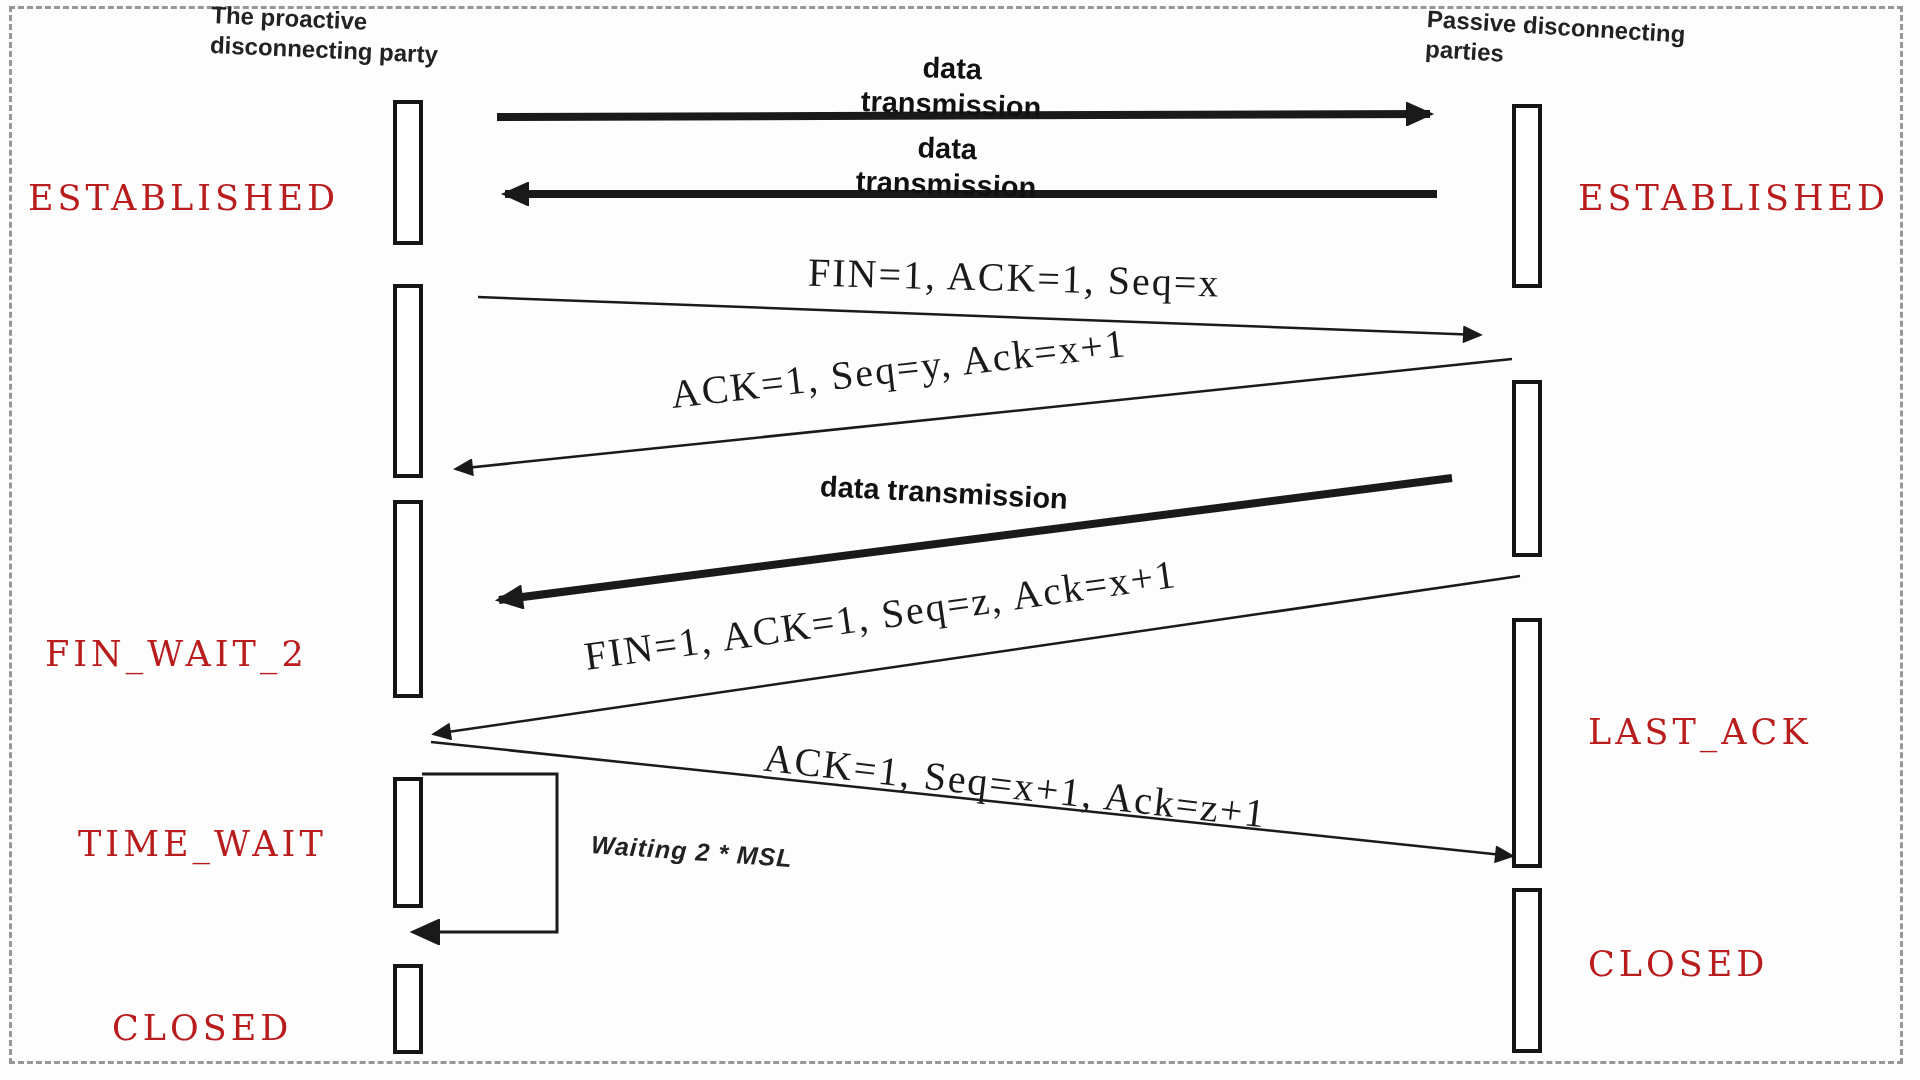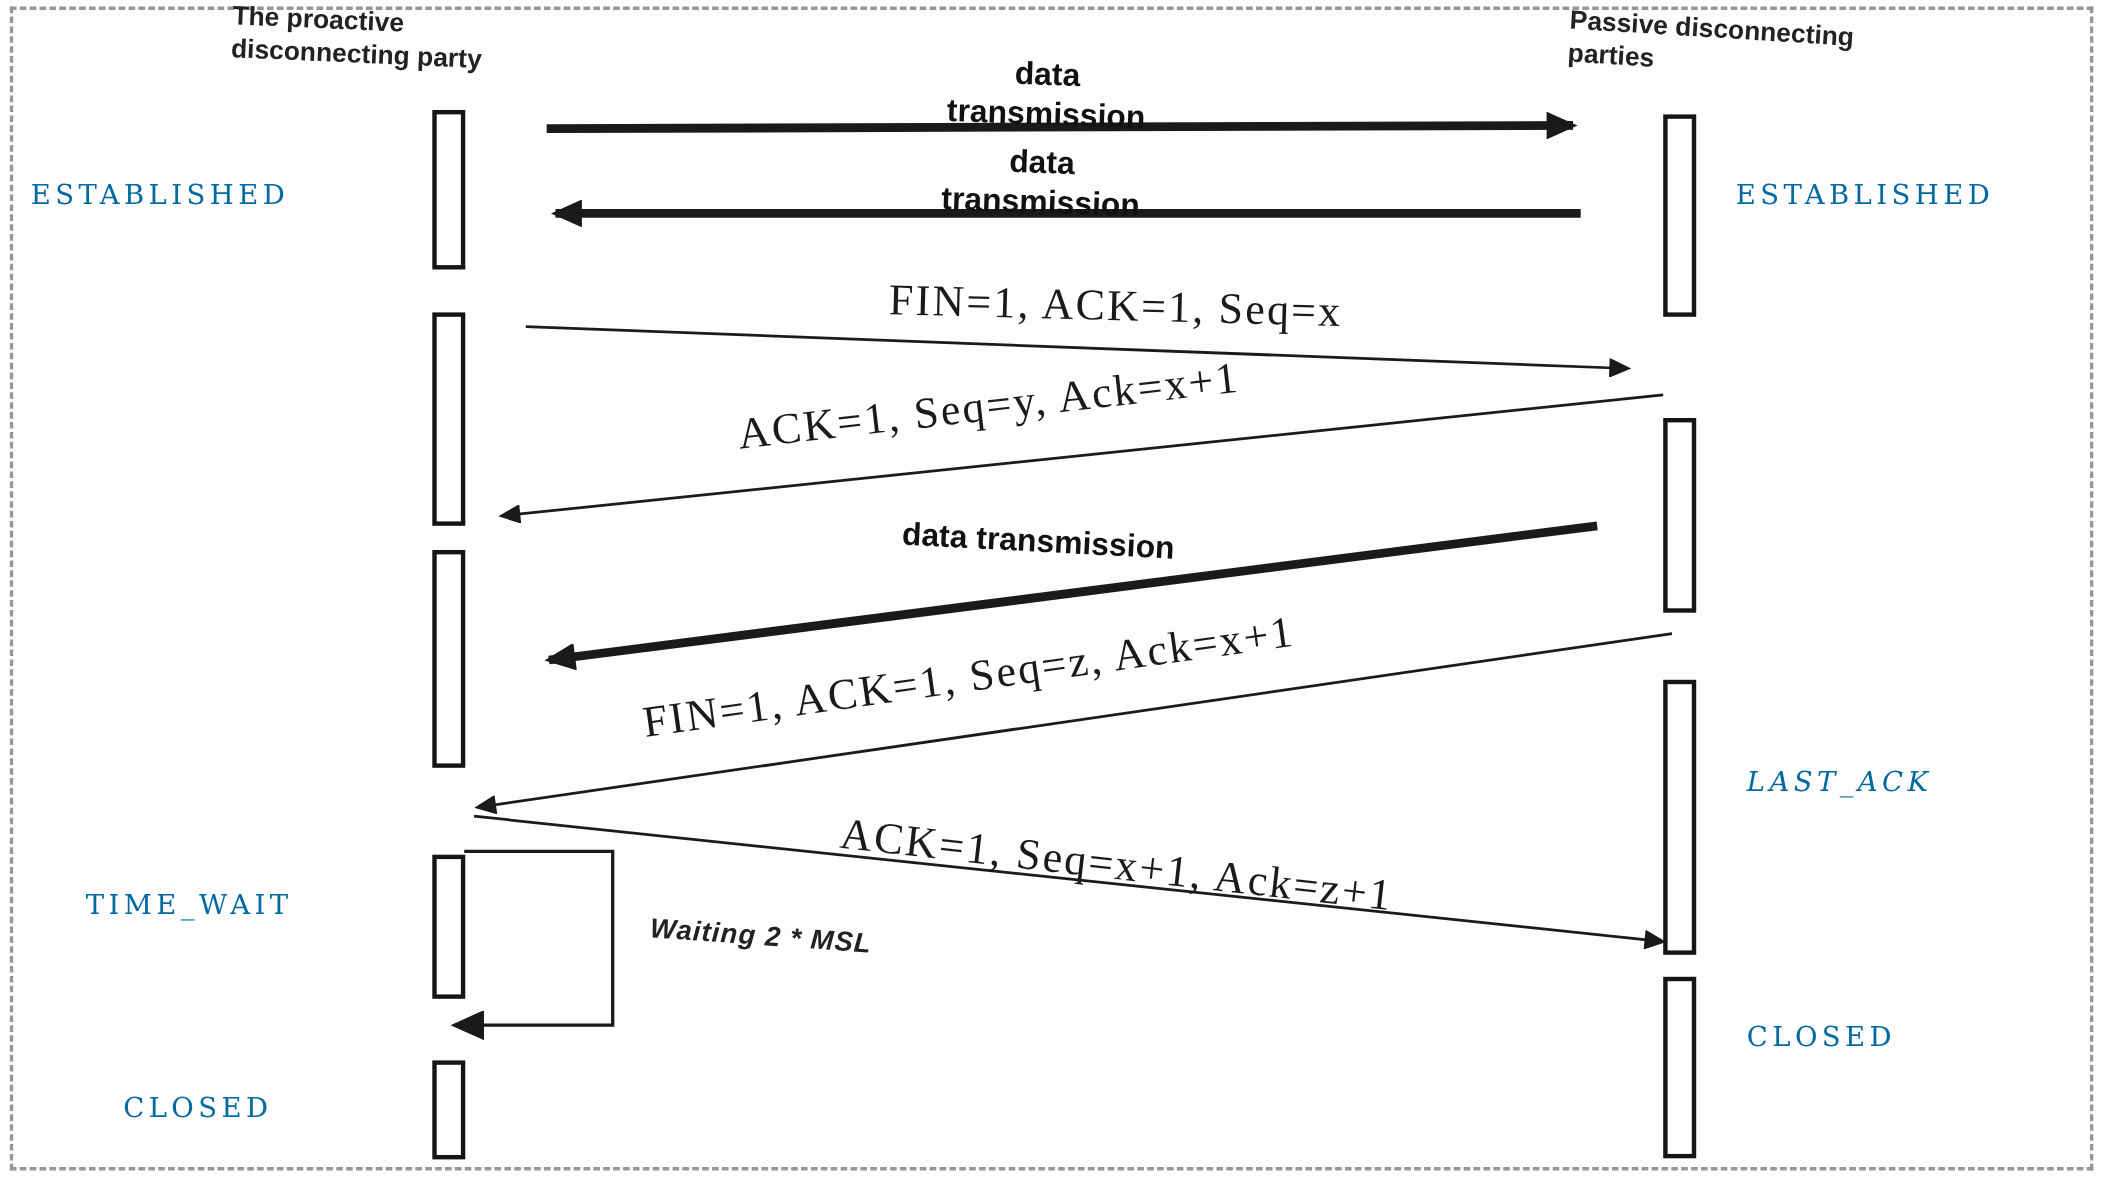--- a/index.html
+++ b/index.html
@@ -1,21 +1,21 @@
 <!DOCTYPE html>
 <html><head>
 <meta charset="utf-8">
 <style>
   html,body{margin:0;padding:0;background:#e8e8e8;width:1920px;height:1080px;overflow:hidden;}
   #canvas{position:relative;width:1920px;height:1080px;background:#fdfdfd;font-family:"Liberation Sans",sans-serif;}
   #dashed-frame{position:absolute;left:9px;top:6px;width:1894px;height:1058px;border:3px dashed #979797;box-sizing:border-box;pointer-events:none;}
   .bar{position:absolute;width:30px;background:#ffffff;border:4px solid #151515;box-sizing:border-box;}
   .bar-left{left:393px;}
   .bar-right{left:1512px;}
-  .state{position:absolute;font-family:"DejaVu Serif","Liberation Serif",serif;font-size:25px;letter-spacing:4px;color:#0369a1;white-space:nowrap;}
+  .state{position:absolute;font-family:"DejaVu Serif","Liberation Serif",serif;font-size:35px;letter-spacing:4px;color:#b91c1c;white-space:nowrap;margin-top:16px;}
   .hdr{position:absolute;font-weight:bold;font-size:24px;line-height:1.25;color:#222222;}
   .msg{position:absolute;font-family:"Liberation Serif",serif;font-size:40px;letter-spacing:2px;color:#1a1a1a;white-space:nowrap;text-align:center;}
   .datal{position:absolute;font-weight:bold;font-size:29px;line-height:1.25;color:#111111;text-align:center;}
   .wait{position:absolute;font-weight:bold;font-style:italic;font-size:25px;letter-spacing:1px;color:#222222;white-space:nowrap;}
   svg{position:absolute;left:0;top:0;}
   line,path{stroke:#1a1a1a;}
 </style>
 </head>
 <body>
 
@@ -53,25 +53,26 @@
     <line x1="1437" y1="194" x2="505" y2="194" stroke-width="8" marker-end="url(#mthick)"></line>
     <line x1="478" y1="297" x2="1480" y2="335" stroke-width="2.5" marker-end="url(#mthin)"></line>
     <line x1="1512" y1="359" x2="456" y2="469" stroke-width="2.5" marker-end="url(#mthin)"></line>
     <line x1="1452" y1="478" x2="499" y2="600" stroke-width="8" marker-end="url(#mthick)"></line>
     <line x1="1520" y1="576" x2="434" y2="734" stroke-width="2.5" marker-end="url(#mthin)"></line>
     <line x1="431" y1="742" x2="1512" y2="856" stroke-width="2.5" marker-end="url(#mthin)"></line>
     <path d="M422,774 L557,774 L557,932 L414,932" fill="none" stroke-width="3" marker-end="url(#mloop)"></path>
   </svg>
 
   <div class="state" style="left:28px;top:162px;">ESTABLISHED</div>
+  <div class="state" style="left:45px;top:618px;">FIN_WAIT_2</div>
   <div class="state" style="left:78px;top:808px;">TIME_WAIT</div>
   <div class="state" style="left:112px;top:992px;">CLOSED</div>
 
   <div class="state" style="left:1578px;top:162px;">ESTABLISHED</div>
-  <div class="state" style="left:1588px;top:696px;font-style:italic;">LAST_ACK</div>
+  <div class="state" style="left:1588px;top:696px;">LAST_ACK</div>
   <div class="state" style="left:1588px;top:928px;">CLOSED</div>
 
   <div class="datal" style="left:833px;top:46px;width:240px;transform:rotate(2deg);transform-origin:left top;">data transmission</div>
   <div class="datal" style="left:828px;top:126px;width:240px;transform:rotate(2deg);transform-origin:left top;">data transmission</div>
   <div class="msg" style="left:745px;top:247px;width:540px;transform:rotate(1.5deg);transform-origin:left top;">FIN=1, ACK=1, Seq=x</div>
   <div class="msg" style="left:608px;top:378px;width:580px;transform:rotate(-6.5deg);transform-origin:left top;">ACK=1, Seq=y, Ack=x+1</div>
   <div class="datal" style="left:820px;top:468px;width:250px;transform:rotate(3deg);transform-origin:left top;">data transmission</div>
   <div class="msg" style="left:548px;top:638px;width:665px;transform:rotate(-8deg);transform-origin:left top;">FIN=1, ACK=1, Seq=z, Ack=x+1</div>
   <div class="msg" style="left:700px;top:726px;width:640px;transform:rotate(6.5deg);transform-origin:left top;">ACK=1, Seq=x+1, Ack=z+1</div>
   <div class="wait" style="left:592px;top:830px;transform:rotate(4deg);transform-origin:left top;">Waiting 2 * MSL</div>

